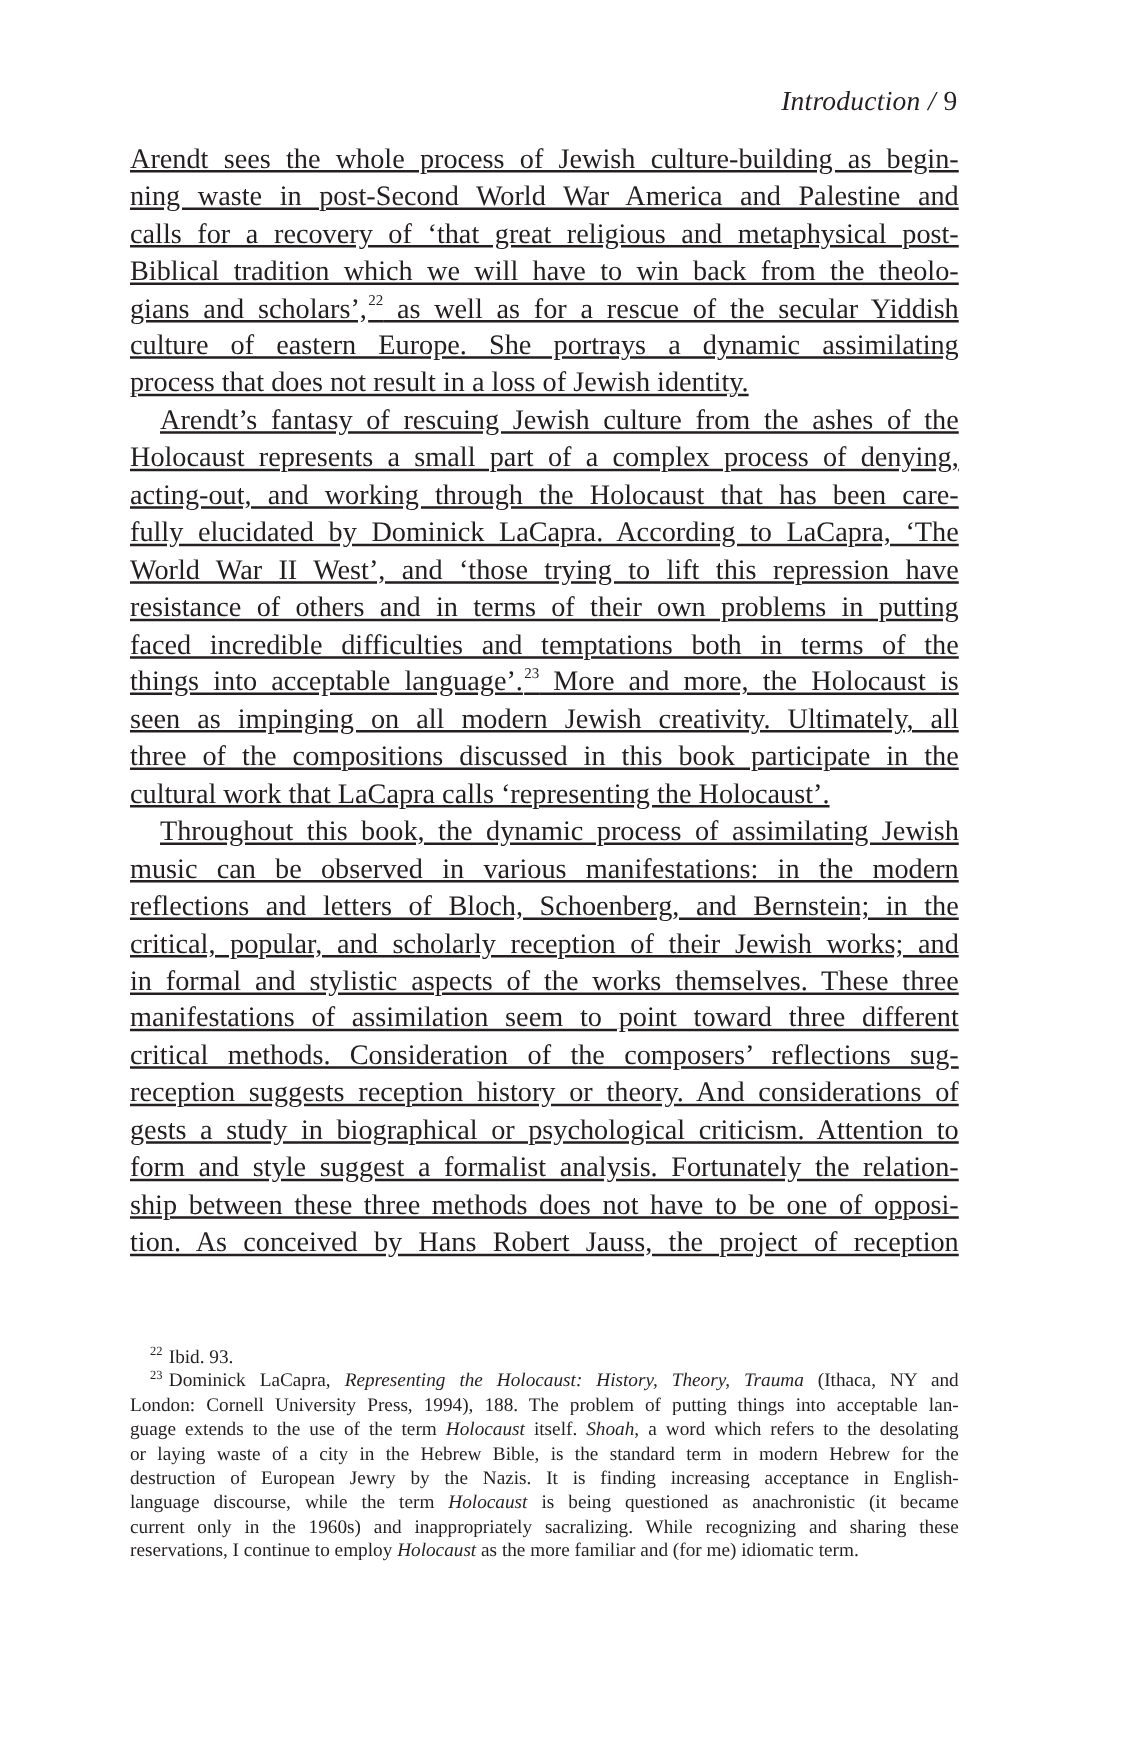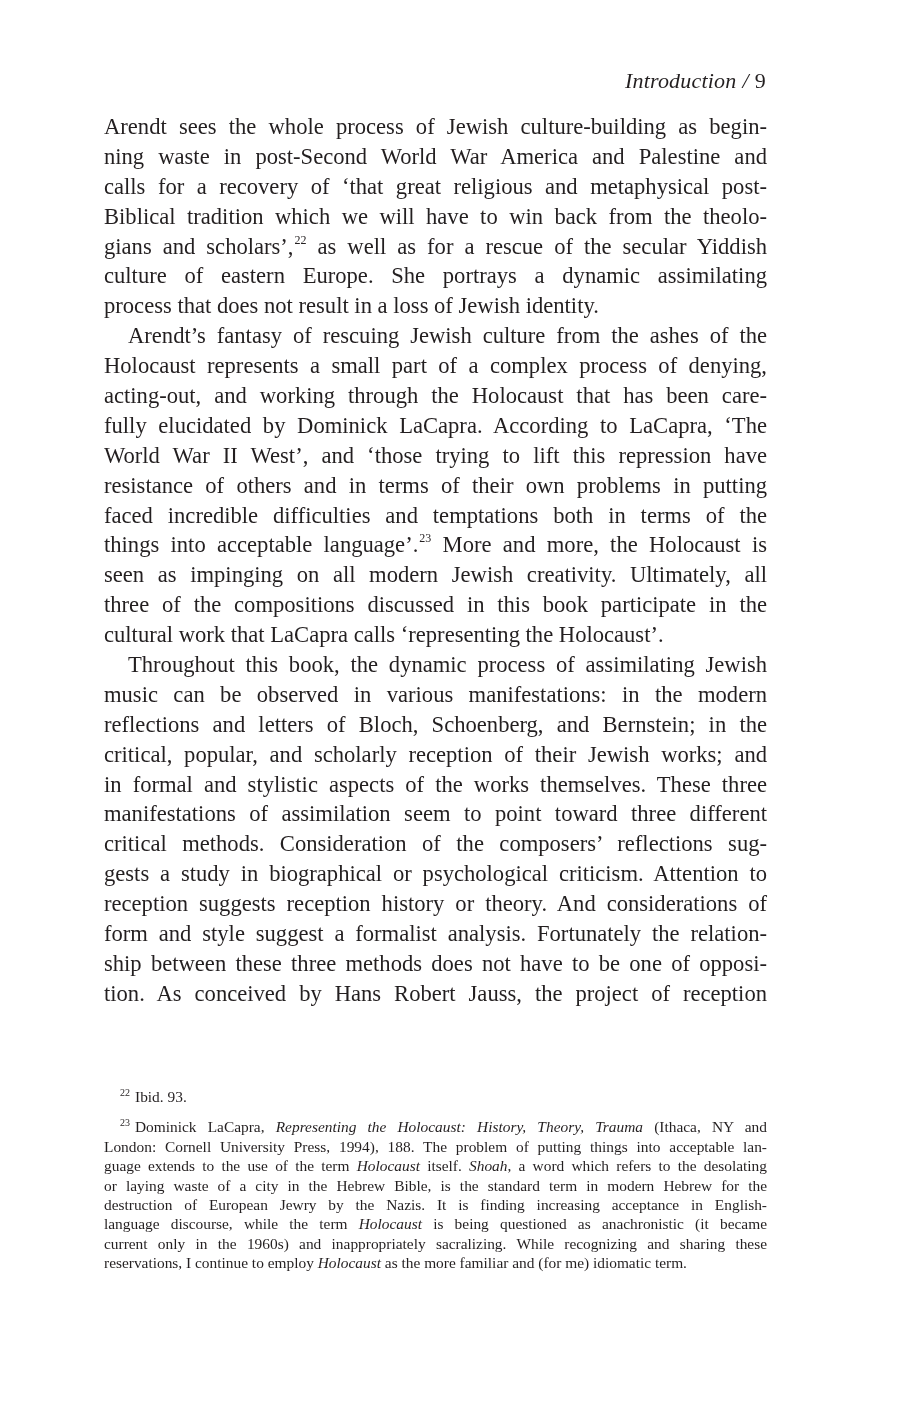--- a/index.html
+++ b/index.html
@@ -39,20 +39,21 @@
       font-size: 22.6px;
       line-height: 29.9px;
     }
     .line {
       display: block;
       text-align: justify;
       text-align-last: justify;
       white-space: nowrap;
       overflow: visible;
       height: 29.9px;
+      text-decoration: underline;
     }
     .line.last {
       text-align-last: left;
     }
     .line.first-indent {
       padding-left: 24px;
     }
     sup {
       font-size: 12px;
       line-height: 0;
@@ -72,21 +73,20 @@
       text-align: justify;
       text-align-last: justify;
       white-space: nowrap;
       height: 19.4px;
     }
     .fn-line.last {
       text-align-last: left;
     }
     .fn-line.fn-first {
       padding-left: 16px;
-      margin-top: 11px;
     }
     .fn-num {
       font-size: 10px;
       vertical-align: 6px;
       line-height: 0;
       padding-right: 5px;
     }
     i { font-style: italic; }
   </style>
 </head>
@@ -120,22 +120,22 @@
       <span class="line last">cultural work that LaCapra calls ‘representing the Holocaust’.</span>
     </div>
     <div>
       <span class="line first-indent">Throughout this book, the dynamic process of assimilating Jewish</span>
       <span class="line">music can be observed in various manifestations: in the modern</span>
       <span class="line">reflections and letters of Bloch, Schoenberg, and Bernstein; in the</span>
       <span class="line">critical, popular, and scholarly reception of their Jewish works; and</span>
       <span class="line">in formal and stylistic aspects of the works themselves. These three</span>
       <span class="line">manifestations of assimilation seem to point toward three different</span>
       <span class="line">critical methods. Consideration of the composers’ reflections sug-</span>
+      <span class="line">reception suggests reception history or theory. And considerations of</span>
       <span class="line">gests a study in biographical or psychological criticism. Attention to</span>
-      <span class="line">reception suggests reception history or theory. And considerations of</span>
       <span class="line">form and style suggest a formalist analysis. Fortunately the relation-</span>
       <span class="line">ship between these three methods does not have to be one of opposi-</span>
       <span class="line">tion. As conceived by Hans Robert Jauss, the project of reception</span>
     </div>
   </main>
 
 <section class="footnotes" id="footnotes">
     <div>
       <span class="fn-line fn-first last"><span class="fn-num">22</span><span>Ibid. 93.</span></span>
     </div>

